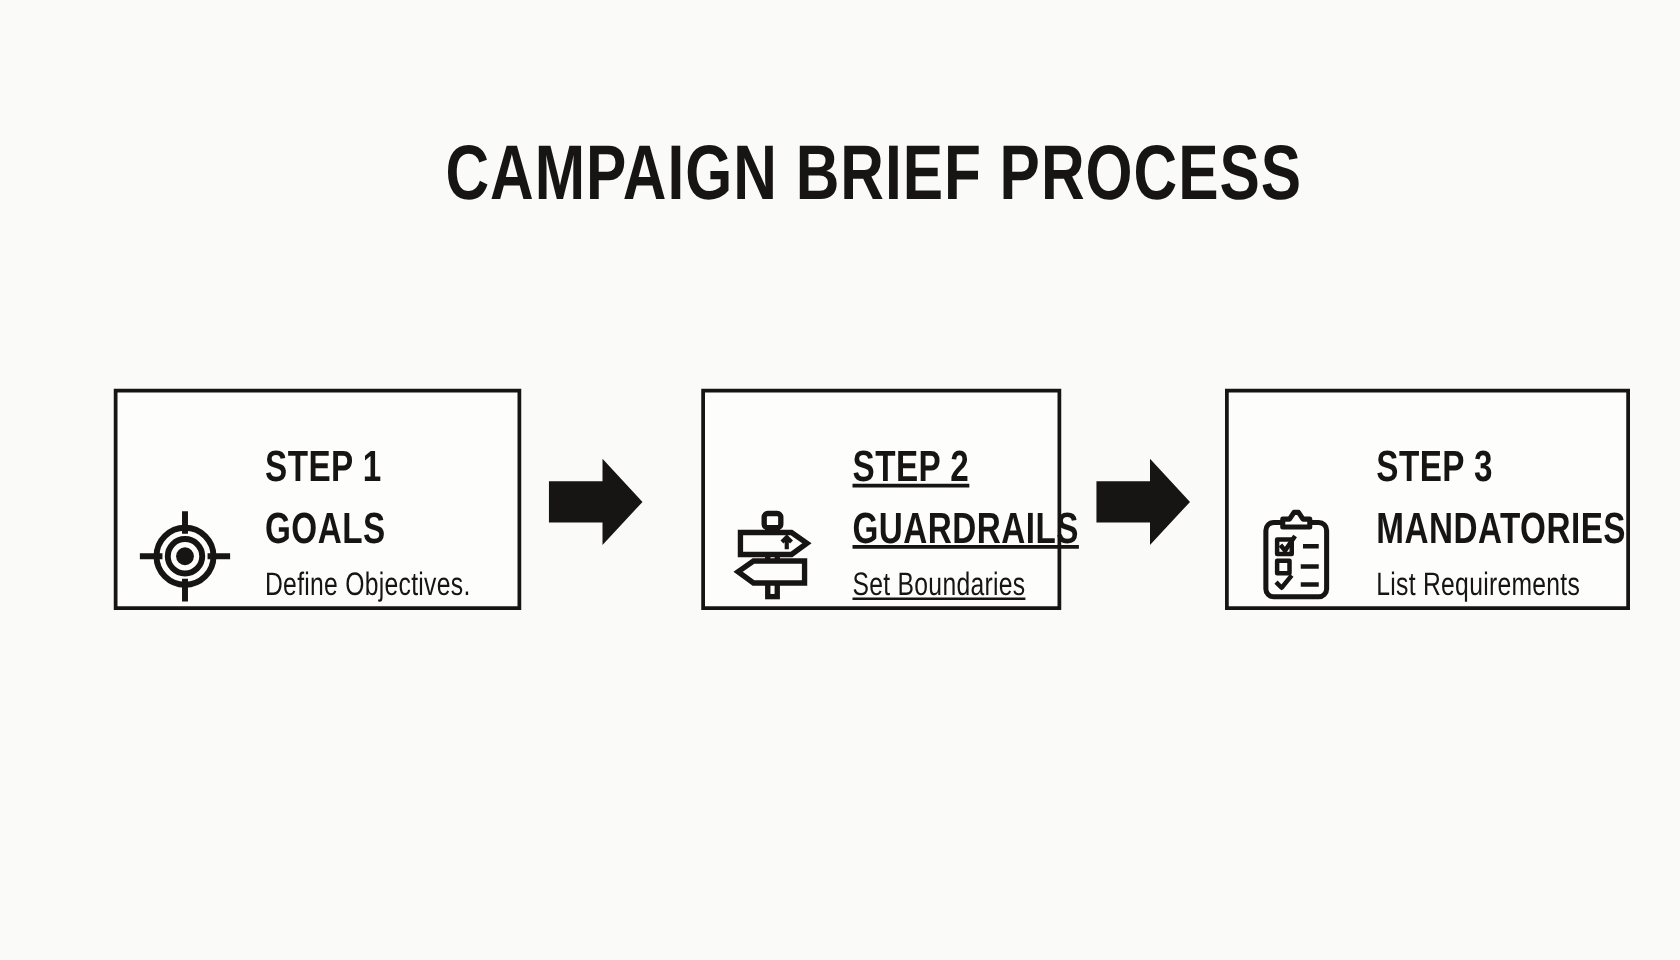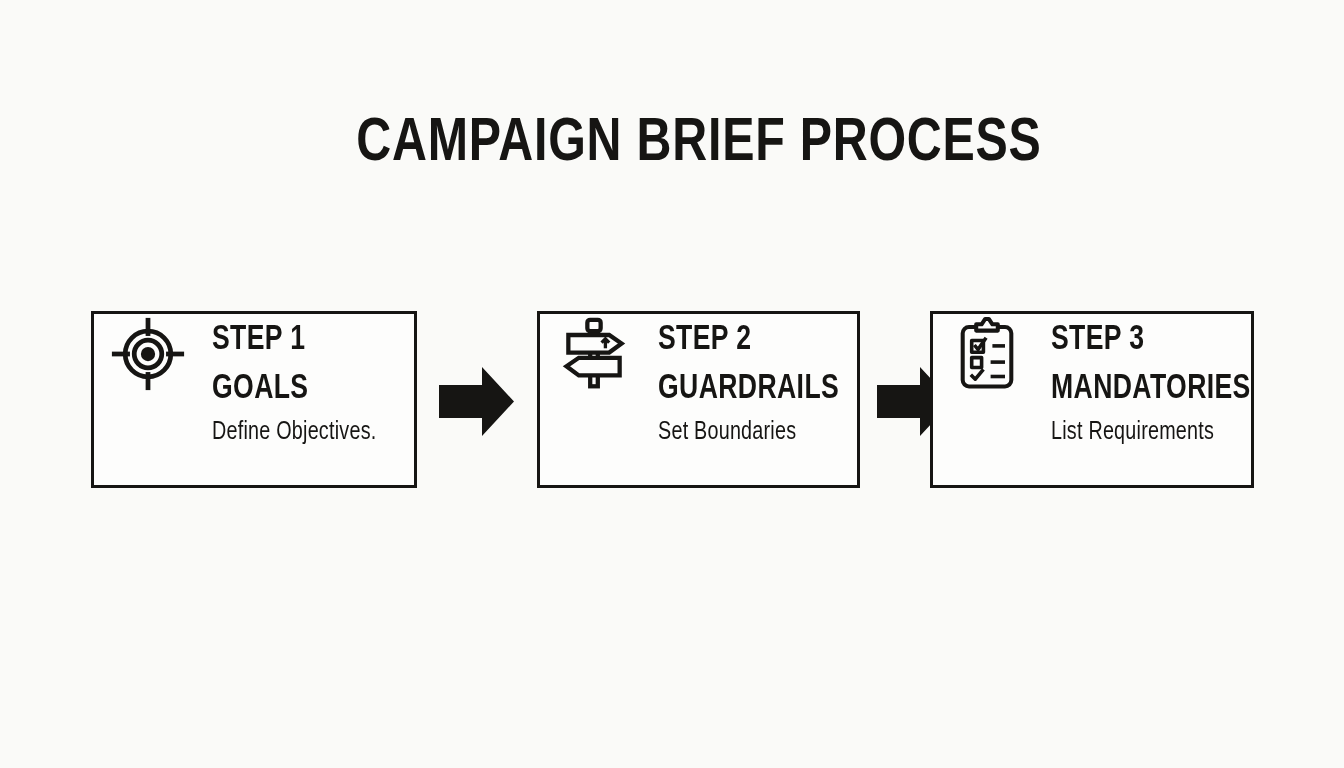--- a/index.html
+++ b/index.html
@@ -37,26 +37,26 @@
     transform-origin: center center;
     white-space: nowrap;
   }
   .step-box {
     position: absolute;
     top: 311px;
     height: 177px;
     background: var(--box-bg);
     border: 3px solid var(--ink);
     display: flex;
-    align-items: flex-start;
+    align-items: flex-end;
     padding-left: 16px;
   }
   .step-box.b1 { left: 64px;  width: 326px; }
-  .step-box.b2 { left: 510px; width: 323px; }
-  .step-box.b3 { left: 903px; width: 324px; }
+  .step-box.b2 { left: 534px; width: 288px; text-decoration: underline; }
+  .step-box.b3 { left: 953px; width: 324px; }
   .icon-wrap {
     flex: 0 0 76px;
     width: 76px;
     height: 80px;
     display: flex;
     align-items: center;
     justify-content: center;
   }
   .icon-wrap svg { display: block; }
   .step-text {

